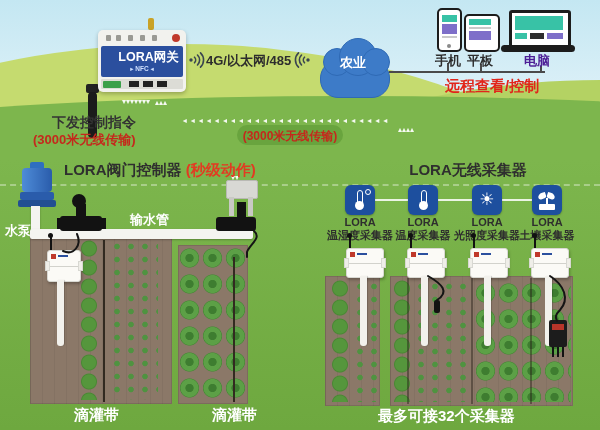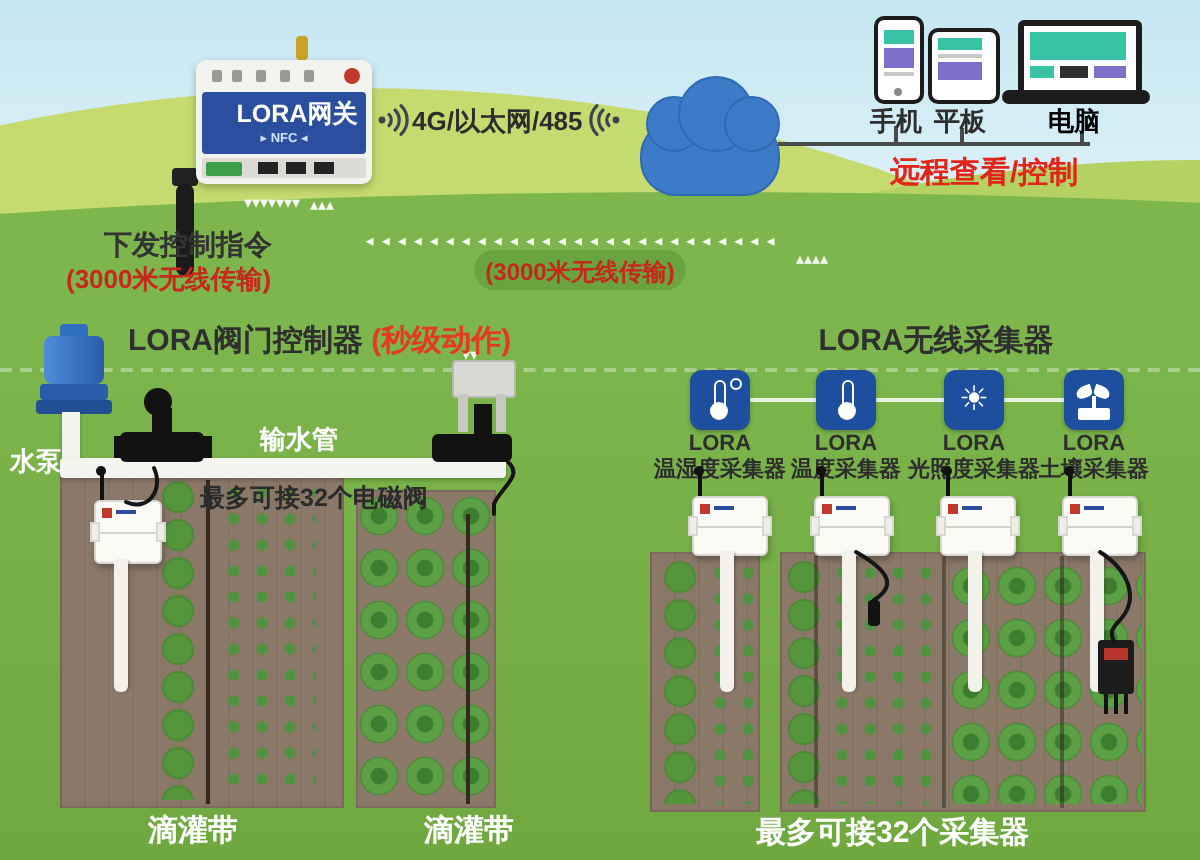--- a/index.html
+++ b/index.html
@@ -153,20 +153,21 @@
       <path d="M10.5 15 A7 7 0 0 0 10.5 5"></path>
       <path d="M13.5 17.2 A10 10 0 0 0 13.5 2.8"></path>
     </g>
   </svg>
 
   <div class="cloud-part" style="left:320px;top:60px;width:68px;height:36px;border-radius:18px;"></div>
   <div class="cloud-part" style="left:323px;top:48px;width:26px;height:26px;border-radius:50%;"></div>
   <div class="cloud-part" style="left:339px;top:38px;width:36px;height:36px;border-radius:50%;"></div>
   <div class="cloud-part" style="left:362px;top:48px;width:26px;height:26px;border-radius:50%;"></div>
   <div class="abs" style="left:313px;top:54px;width:80px;height:42px;color:#fff;font-weight:bold;font-size:13px;text-align:center;line-height:17px;">
+    <div>农业</div>
   </div>
 
   <div class="abs devline" style="left:389px;top:71px;width:156px;height:2px;"></div>
   <div class="abs devline" style="left:447px;top:63px;width:2px;height:9px;"></div>
   <div class="abs devline" style="left:480px;top:64px;width:2px;height:8px;"></div>
   <div class="abs devline" style="left:540px;top:66px;width:2px;height:6px;"></div>
 
   <div class="abs phone" style="left:437px;top:8px;width:21px;height:40px;">
     <div class="abs scr-teal" style="left:3px;top:5px;width:15px;height:7px;"></div>
     <div class="abs scr-purple" style="left:3px;top:14px;width:15px;height:10px;"></div>
@@ -181,21 +182,21 @@
   <div class="abs laptop-scr" style="left:509px;top:10px;width:56px;height:34px;">
     <div class="abs scr-teal" style="left:3px;top:3px;width:48px;height:14px;"></div>
     <div class="abs scr-teal" style="left:3px;top:20px;width:12px;height:6px;"></div>
     <div class="abs" style="left:18px;top:20px;width:14px;height:6px;background:#2e2e2e;"></div>
     <div class="abs scr-purple" style="left:35px;top:20px;width:16px;height:6px;"></div>
   </div>
   <div class="abs laptop-base" style="left:501px;top:45px;width:74px;height:7px;"></div>
 
   <div class="txt" style="left:435px;top:52px;width:26px;text-align:center;font-size:13px;color:#2e2e2e;">手机</div>
   <div class="txt" style="left:467px;top:52px;width:26px;text-align:center;font-size:13px;color:#2e2e2e;">平板</div>
-  <div class="txt" style="left:524px;top:52px;width:26px;text-align:center;font-size:13px;color:#000000;">电脑</div>
+  <div class="txt" style="left:524px;top:52px;width:26px;text-align:center;font-size:13px;color:#4c1d95;">电脑</div>
   <div class="txt" style="left:52px;top:114px;font-size:14px;color:#333;">下发控制指令</div>
 
   <div class="txt" style="left:445px;top:77px;font-size:15px;color:#e1251b;">远程查看/控制</div>
   <div class="txt" style="left:33px;top:131px;font-size:13px;color:#c5281c;">(3000米无线传输)</div>
   <div class="abs" style="left:237px;top:125px;width:106px;height:20px;background:#69a43e;border-radius:10px;">
     <div class="txt" style="left:0;right:0;top:3px;text-align:center;font-size:12px;color:#c5281c;">(3000米无线传输)</div>
   </div>
 
   <div class="txt" style="left:64px;top:161px;font-size:15px;color:#2f2f2f;">
     <span>LORA阀门控制器</span>
@@ -204,21 +205,20 @@
 
   <div class="pump-p" style="left:30px;top:162px;width:14px;height:8px;background:#2f6fc0;border-radius:2px;"></div>
   <div class="pump-p" style="left:22px;top:168px;width:30px;height:24px;background:linear-gradient(90deg,#4e8cd8,#2a5cab);border-radius:4px;"></div>
   <div class="pump-p" style="left:20px;top:192px;width:34px;height:8px;background:#2a5cab;border-radius:2px;"></div>
   <div class="pump-p" style="left:18px;top:200px;width:38px;height:7px;background:#224f92;border-radius:2px;"></div>
   <div class="txt" style="left:5px;top:222px;font-size:13px;color:#fff;">水泵</div>
 
   <div class="abs pipe" style="left:31px;top:206px;width:9px;height:26px;"></div>
   <div class="abs pipe" style="left:30px;top:229px;width:223px;height:10px;border-radius:2px;"></div>
   <div class="txt" style="left:130px;top:211px;font-size:13px;color:#fff;">输水管</div>
-  <div class="txt" style="left:100px;top:241px;font-size:12.5px;color:#2b2b2b;">最多可接32个电磁阀</div>
 
   <div class="vblack" style="left:72px;top:194px;width:14px;height:14px;border-radius:50%;"></div>
   <div class="vblack" style="left:76px;top:204px;width:10px;height:14px;"></div>
   <div class="vblack" style="left:60px;top:216px;width:42px;height:15px;border-radius:3px;"></div>
   <div class="vblack" style="left:57px;top:218px;width:5px;height:11px;"></div>
   <div class="vblack" style="left:101px;top:218px;width:5px;height:11px;"></div>
 
   <div class="abs" style="left:226px;top:180px;width:30px;height:17px;background:#d8d8d4;border:1px solid #b9b9b4;border-radius:2px;"></div>
   <div class="abs" style="left:229px;top:197px;width:5px;height:19px;background:#c9c9c4;"></div>
   <div class="abs" style="left:248px;top:197px;width:5px;height:19px;background:#c9c9c4;"></div>

